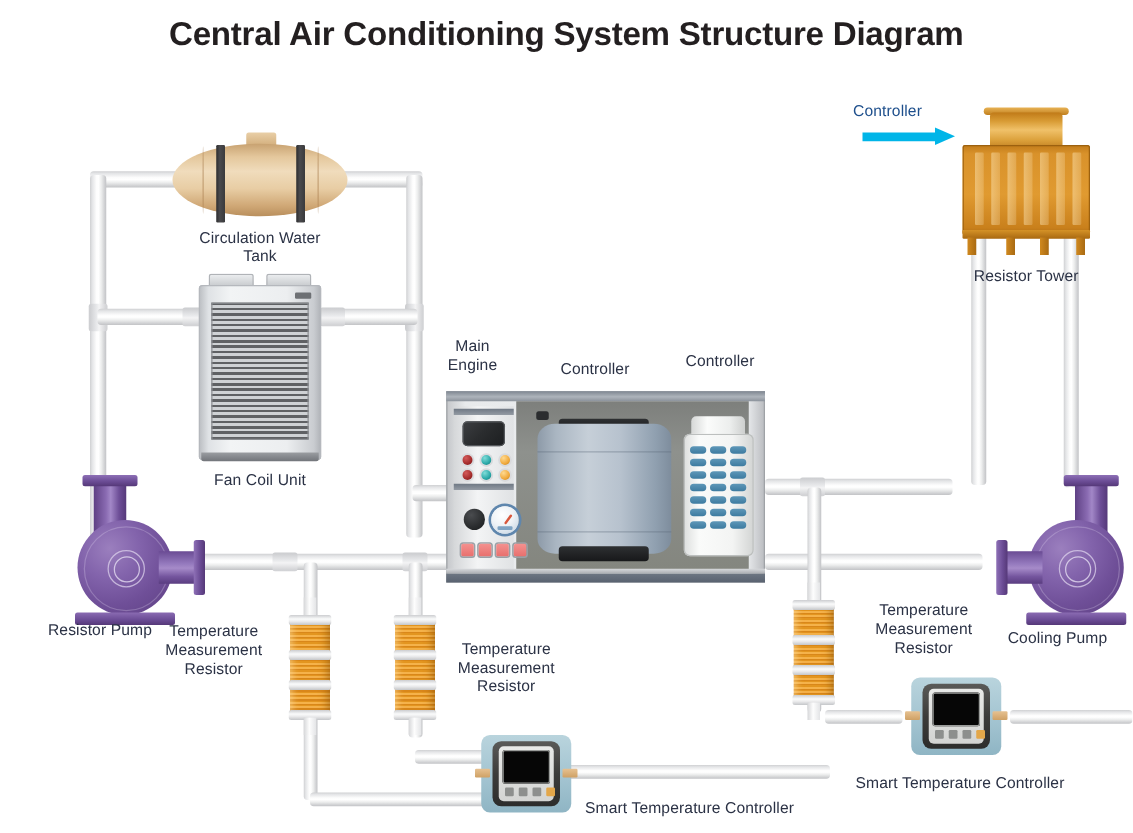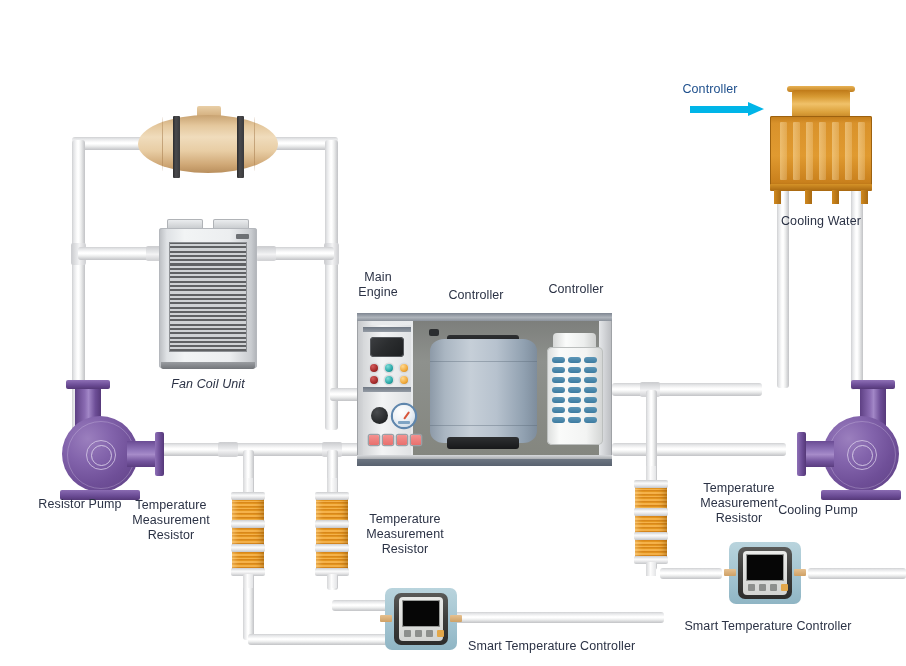--- a/index.html
+++ b/index.html
@@ -157,20 +157,21 @@
   #fwarrow .shaft{position:absolute;left:0;top:4px;width:62px;height:7px;background:#00b5e8;}
   #fwarrow .head{position:absolute;left:58px;top:0;width:0;height:0;
      border-top:7.5px solid transparent;border-bottom:7.5px solid transparent;border-left:16px solid #00b5e8;}
   #fwlabel{color:#1e4f8c;}
 </style>
 </head>
 <body>
 
 <div id="stage">
 
+  <div id="title">Central Air Conditioning System Structure Diagram</div>
 
   <div>
 
     <div class="ph" style="left:72px;top:137px;width:80px;height:13px;"></div>
     <div class="ph" style="left:268px;top:137px;width:70px;height:13px;"></div>
 
     <div class="pv" style="left:72px;top:140px;width:13px;height:300px;"></div>
     <div class="collar v" style="left:71px;top:243px;width:15px;height:22px;"></div>
 
     <div class="pv" style="left:325px;top:140px;width:13px;height:290px;"></div>
@@ -210,30 +211,32 @@
   </div>
 
   <div class="node" id="tank" style="left:138px;top:115px;">
     <div class="noz"></div>
     <div class="body"></div>
     <div class="seam" style="left:24px;"></div>
     <div class="seam" style="left:116px;"></div>
     <div class="strap" style="left:35px;"></div>
     <div class="strap" style="left:99px;"></div>
   </div>
+  <div class="t" style="left:143px;top:183px;width:130px;">Circulation Water
+Tank</div>
 
   <div class="node" id="fcu" style="left:159px;top:228px;">
     <div class="ch" style="left:8px;"></div>
     <div class="ch" style="left:54px;"></div>
     <div class="cab"></div>
     <div class="led"></div>
     <div class="lv"></div>
     <div class="base"></div>
   </div>
-  <div class="t" style="left:148px;top:377px;width:120px;font-style:italic;">Fan Coil Unit</div>
+  <div class="t" style="left:148px;top:377px;width:120px;">Fan Coil Unit</div>
 
   <div class="node pump" id="fpump" style="left:55px;top:372px;">
     <div class="vpipe" style="left:20px;top:14px;height:40px;"></div>
     <div class="flg" style="left:11px;top:8px;width:44px;height:9px;"></div>
     <div class="volute" style="left:7px;top:44px;"></div>
     <div class="hi" style="left:12px;top:49px;"></div>
     <div class="hpipe" style="left:72px;top:69px;width:34px;"></div>
     <div class="flgv" style="left:100px;top:60px;width:9px;height:44px;"></div>
     <div class="ring1" style="left:31px;top:68px;"></div>
     <div class="ring2" style="left:35.5px;top:72.5px;"></div>
@@ -317,40 +320,40 @@
     <div class="slat" style="left:49px;"></div>
     <div class="slat" style="left:62px;"></div>
     <div class="slat" style="left:75px;"></div>
     <div class="slat" style="left:88px;"></div>
     <div class="sill"></div>
     <div class="leg" style="left:4px;"></div>
     <div class="leg" style="left:35px;"></div>
     <div class="leg" style="left:62px;"></div>
     <div class="leg" style="left:91px;"></div>
   </div>
-  <div class="t" style="left:762px;top:214px;width:118px;">Cooling Water</div>
+  <div class="t" style="left:762px;top:214px;width:118px;">Resistor Tower</div>
 
   <div id="fwarrow" style="left:690px;top:102px;width:78px;height:15px;">
     <div class="shaft"></div>
     <div class="head"></div>
   </div>
   <div class="t" id="fwlabel" style="left:660px;top:82px;width:100px;">Controller</div>
 
   <div class="node pump" id="cpump" style="left:786px;top:372px;">
     <div class="vpipe" style="left:74px;top:14px;height:40px;"></div>
     <div class="flg" style="left:65px;top:8px;width:44px;height:9px;"></div>
     <div class="volute" style="left:37px;top:44px;"></div>
     <div class="hi" style="left:42px;top:49px;"></div>
     <div class="hpipe" style="left:14px;top:69px;width:34px;"></div>
     <div class="flgv" style="left:11px;top:60px;width:9px;height:44px;"></div>
     <div class="ring1" style="left:61px;top:68px;"></div>
     <div class="ring2" style="left:65.5px;top:72.5px;"></div>
     <div class="base" style="left:35px;top:118px;width:80px;"></div>
   </div>
-  <div class="t" style="left:758px;top:503px;width:120px;">Cooling Pump</div>
+  <div class="t" style="left:786px;top:503px;width:120px;">Cooling Pump</div>
 
   <div class="node coil" style="left:231px;top:490px;">
     <div class="stem" style="top:-12px;height:18px;"></div>
     <div class="seg" style="top:6px;height:26px;"></div>
     <div class="seg" style="top:32px;height:24px;"></div>
     <div class="seg" style="top:56px;height:24px;"></div>
     <div class="band" style="top:2px;"></div>
     <div class="band" style="top:30px;"></div>
     <div class="band" style="top:54px;"></div>
     <div class="band" style="top:78px;"></div>

